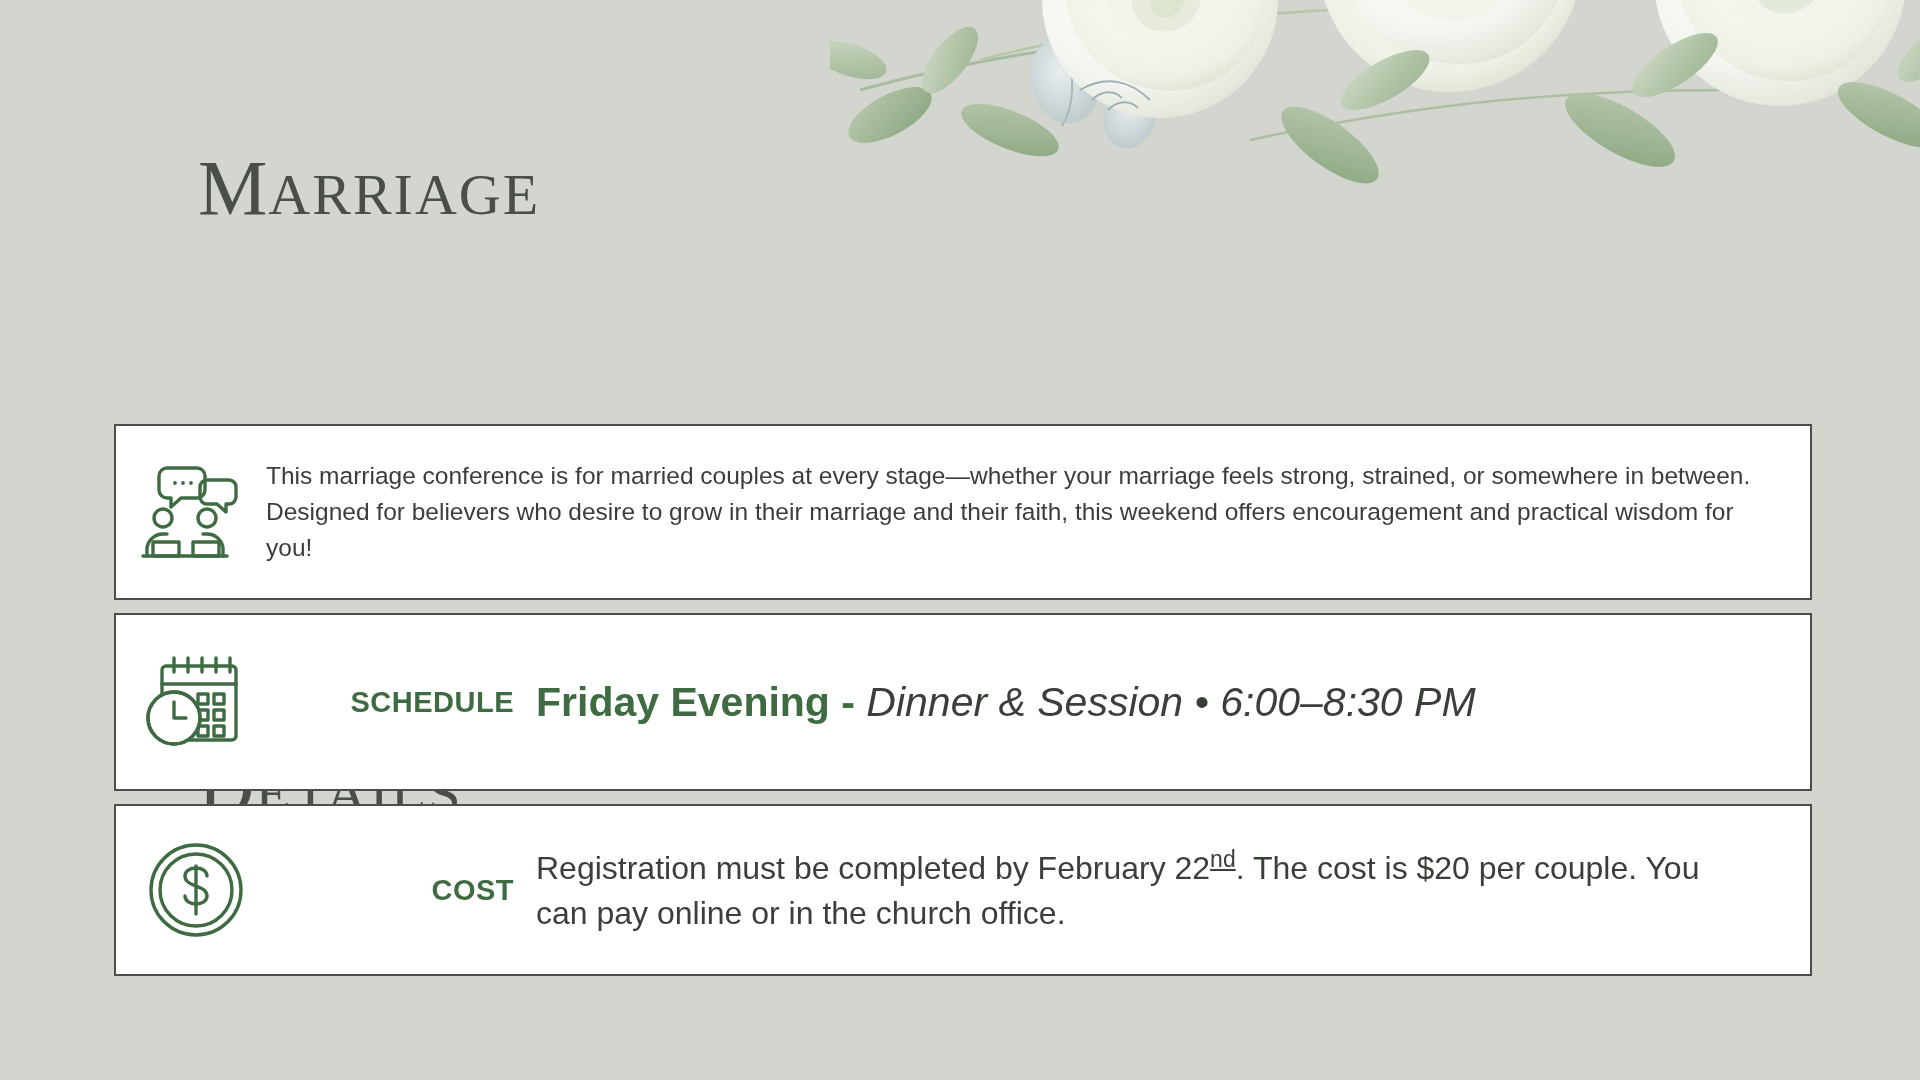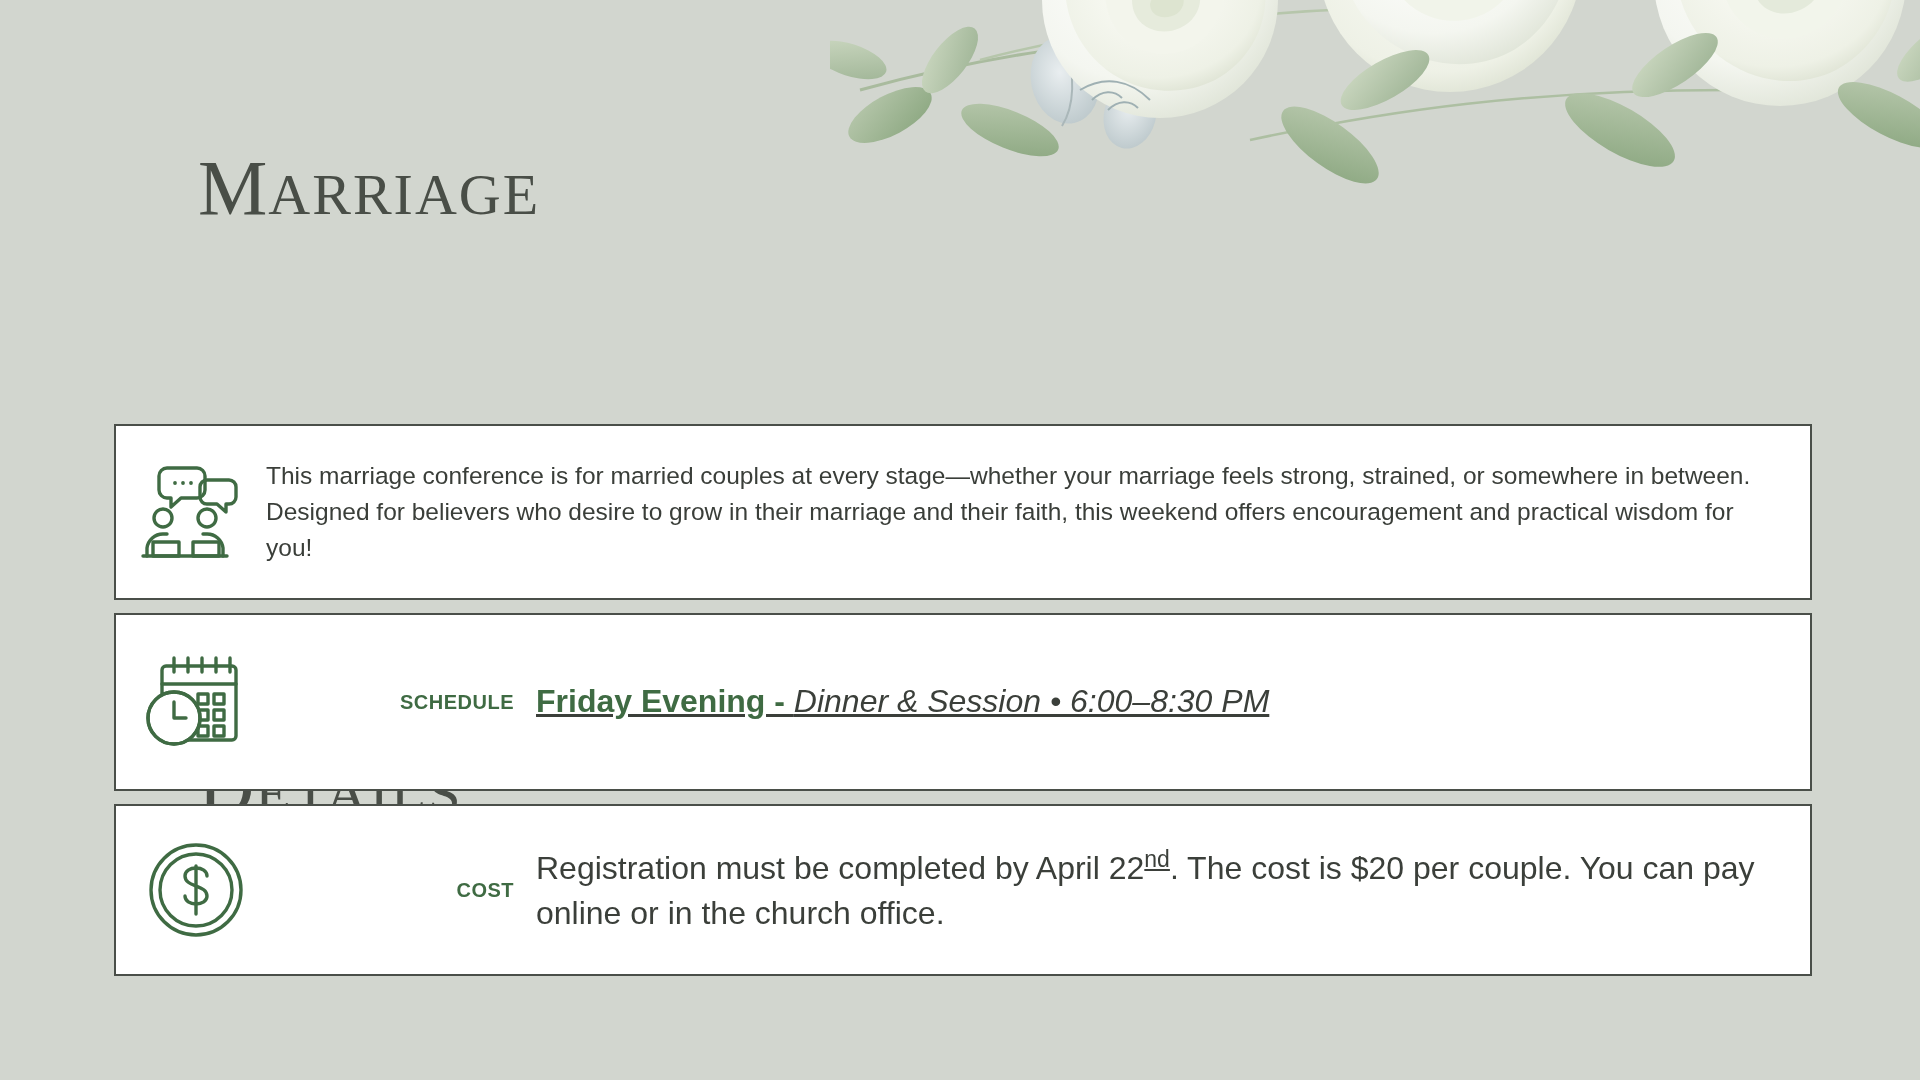--- a/index.html
+++ b/index.html
@@ -67,21 +67,21 @@
     align-items: center;
     justify-content: center;
     padding-left: 10px;
   }
 
   .row-label {
     flex: 0 0 auto;
     width: 270px;
     padding-right: 22px;
     text-align: right;
-    font-size: 20px;
+    font-size: 29px;
     font-weight: bold;
     color: #3f6b43;
     letter-spacing: 0.5px;
   }
 
   .row-body {
     flex: 1 1 auto;
     padding-right: 54px;
     color: #3b3f3a;
   }
@@ -91,24 +91,23 @@
   #row-purpose .row-label { font-size: 34px; }
   .purpose-text {
     font-size: 24.5px;
     line-height: 1.46;
     color: #3a3e39;
   }
 
   
   #row-schedule { min-height: 178px; }
   .sched-line {
-    font-size: 32px;
+    font-size: 41px;
     line-height: 1.62;
     white-space: nowrap;
-    text-decoration: underline;
   }
   .sched-line .strong { font-weight: bold; color: #3f6b43; }
   .sched-line .ital { font-style: italic; color: #3b3f3a; }
 
   
   #row-cost { min-height: 172px; justify-content: center; }
   .cost-text {
     font-size: 32px;
     line-height: 1.42;
     color: #3b3f3a;
@@ -275,17 +274,17 @@
     <div class="row-icon">
       <svg class="icon-svg" width="110" height="104" viewBox="0 0 110 104" fill="none" stroke="#3f6b43" stroke-width="3.4" stroke-linecap="round" stroke-linejoin="round" xmlns="http://www.w3.org/2000/svg" aria-hidden="true">
         <circle cx="55" cy="52" r="45"></circle>
         <circle cx="55" cy="52" r="36"></circle>
         <path d="M55 28 v48"></path>
         <path d="M66 38 c0 -5 -5 -8 -11 -8 c-6 0 -11 3 -11 8 c0 6 6 8 11 10 c5 2 11 4 11 10 c0 5 -5 8 -11 8 c-6 0 -11 -3 -11 -8"></path>
       </svg>
     </div>
     <div class="row-label">COST</div>
     <div class="row-body">
-      <div class="cost-text"><span>Registration must be completed by April 22</span><sup>nd</sup><span>. The cost is $20 per couple. You can pay online or in the church office.</span></div>
+      <div class="cost-text"><span>Registration must be completed by February 22</span><sup>nd</sup><span>. The cost is $20 per couple. You can pay online or in the church office.</span></div>
     </div>
   </div>
 
 </div>
 
 </body></html>

